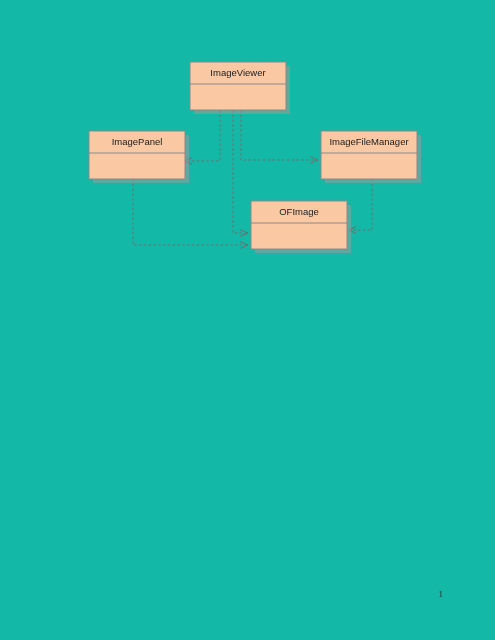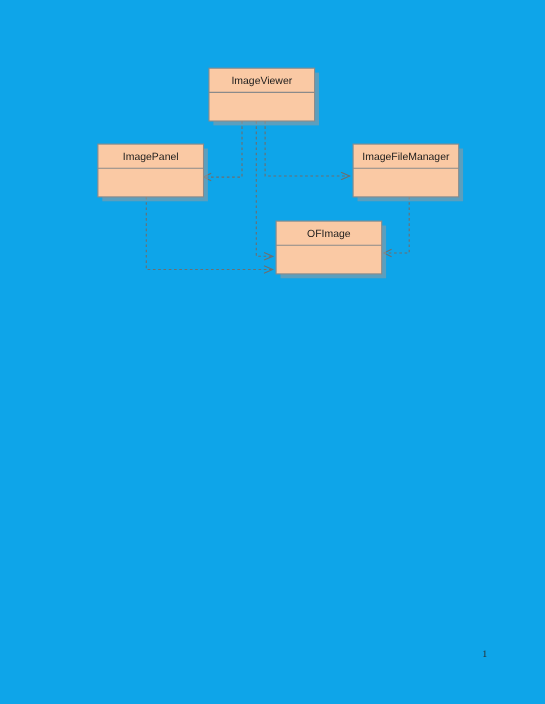--- a/index.html
+++ b/index.html
@@ -10,21 +10,21 @@
   body {
     width: 495px;
     height: 640px;
     position: relative;
     font-family: "Liberation Sans", sans-serif;
     overflow: hidden;
   }
   #page {
     position: absolute;
     inset: 0;
-    background: #0ea5e9;
+    background: #14b8a6;
   }
   #diagram {
     position: absolute;
     left: 0;
     top: 0;
     width: 495px;
     height: 640px;
   }
   .uml-title {
     font-family: "Liberation Sans", sans-serif;

